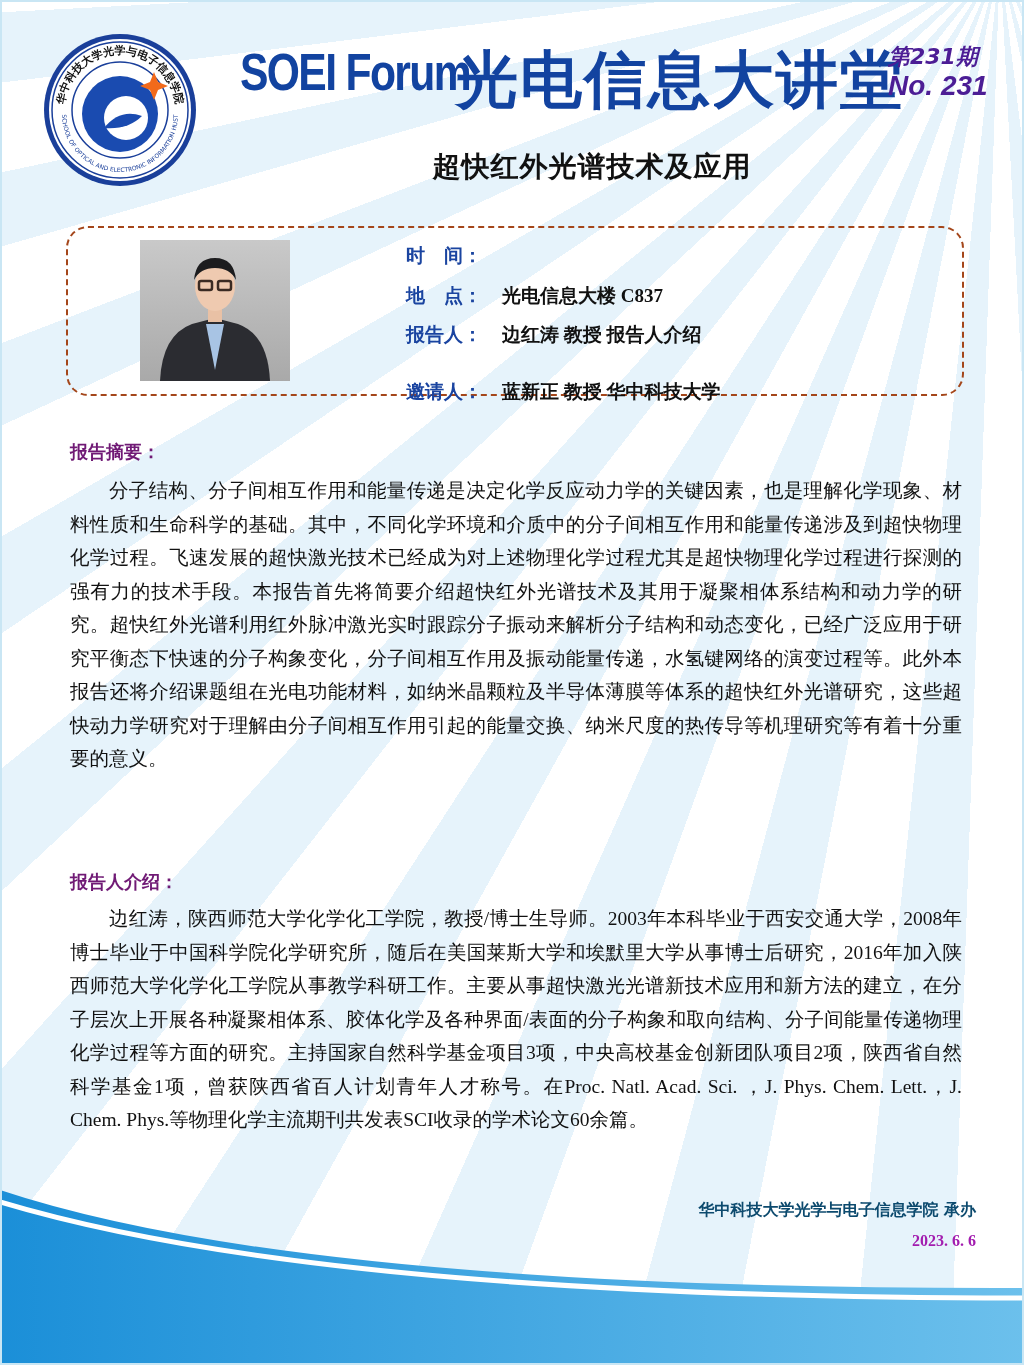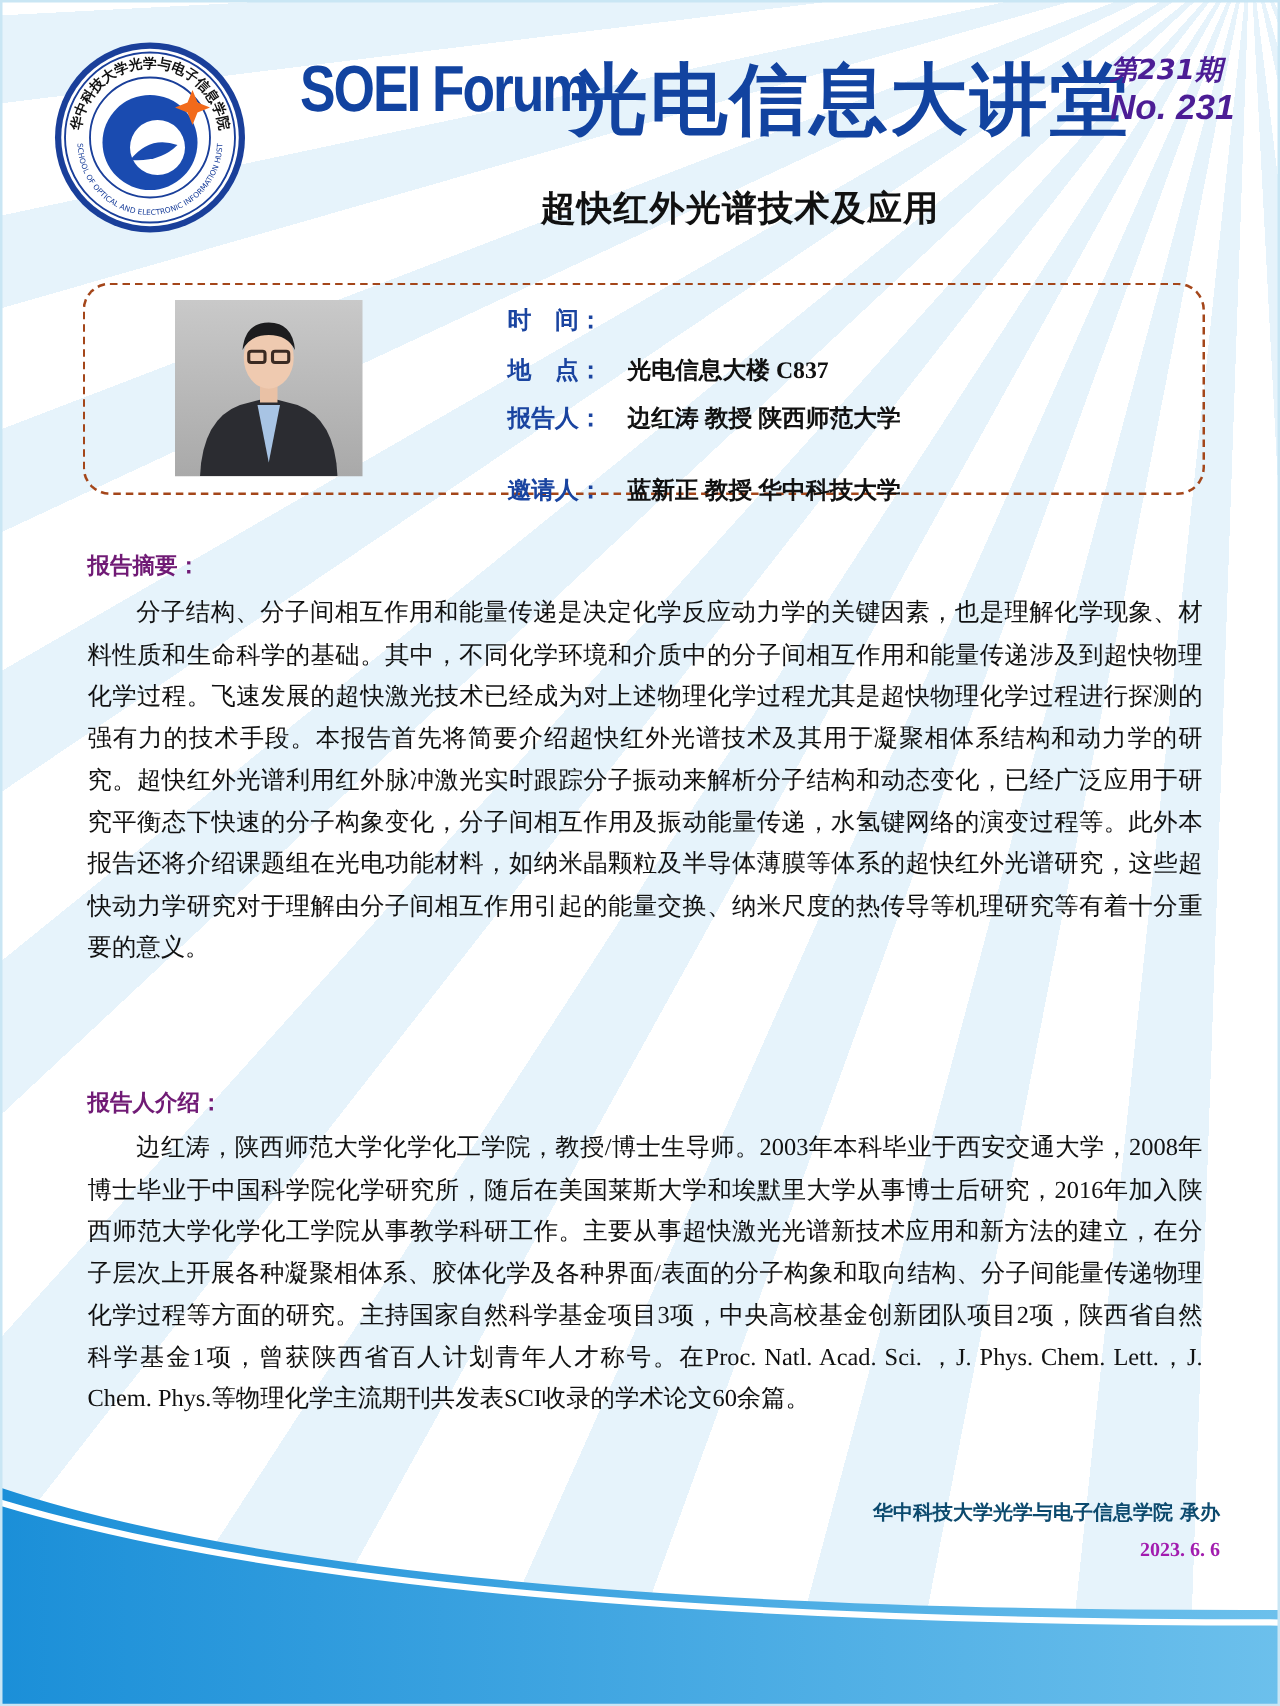--- a/index.html
+++ b/index.html
@@ -108,21 +108,21 @@
 
 <div class="info-row" style="top:243px;">
   <span class="lbl">时　间：</span>
 </div>
 <div class="info-row" style="top:283px;">
   <span class="lbl">地　点：</span>
   <span class="val">光电信息大楼  C837</span>
 </div>
 <div class="info-row" style="top:322px;justify-content:space-between;">
   <span class="lbl">报告人：</span>
-  <span class="val">边红涛  教授   陕西师范大学</span>
+  <span class="val">边红涛  教授   报告人介绍</span>
 </div>
 <div class="info-row" style="top:379px;">
   <span class="lbl">邀请人：</span>
   <span class="val">蓝新正  教授   华中科技大学</span>
 </div>
 
 <div class="sec-title" style="top:440px;">报告摘要：</div>
 <div class="para" style="top:474px;">分子结构、分子间相互作用和能量传递是决定化学反应动力学的关键因素，也是理解化学现象、材料性质和生命科学的基础。其中，不同化学环境和介质中的分子间相互作用和能量传递涉及到超快物理化学过程。飞速发展的超快激光技术已经成为对上述物理化学过程尤其是超快物理化学过程进行探测的强有力的技术手段。本报告首先将简要介绍超快红外光谱技术及其用于凝聚相体系结构和动力学的研究。超快红外光谱利用红外脉冲激光实时跟踪分子振动来解析分子结构和动态变化，已经广泛应用于研究平衡态下快速的分子构象变化，分子间相互作用及振动能量传递，水氢键网络的演变过程等。此外本报告还将介绍课题组在光电功能材料，如纳米晶颗粒及半导体薄膜等体系的超快红外光谱研究，这些超快动力学研究对于理解由分子间相互作用引起的能量交换、纳米尺度的热传导等机理研究等有着十分重要的意义。</div>
 
 <div class="sec-title" style="top:870px;">报告人介绍：</div>

